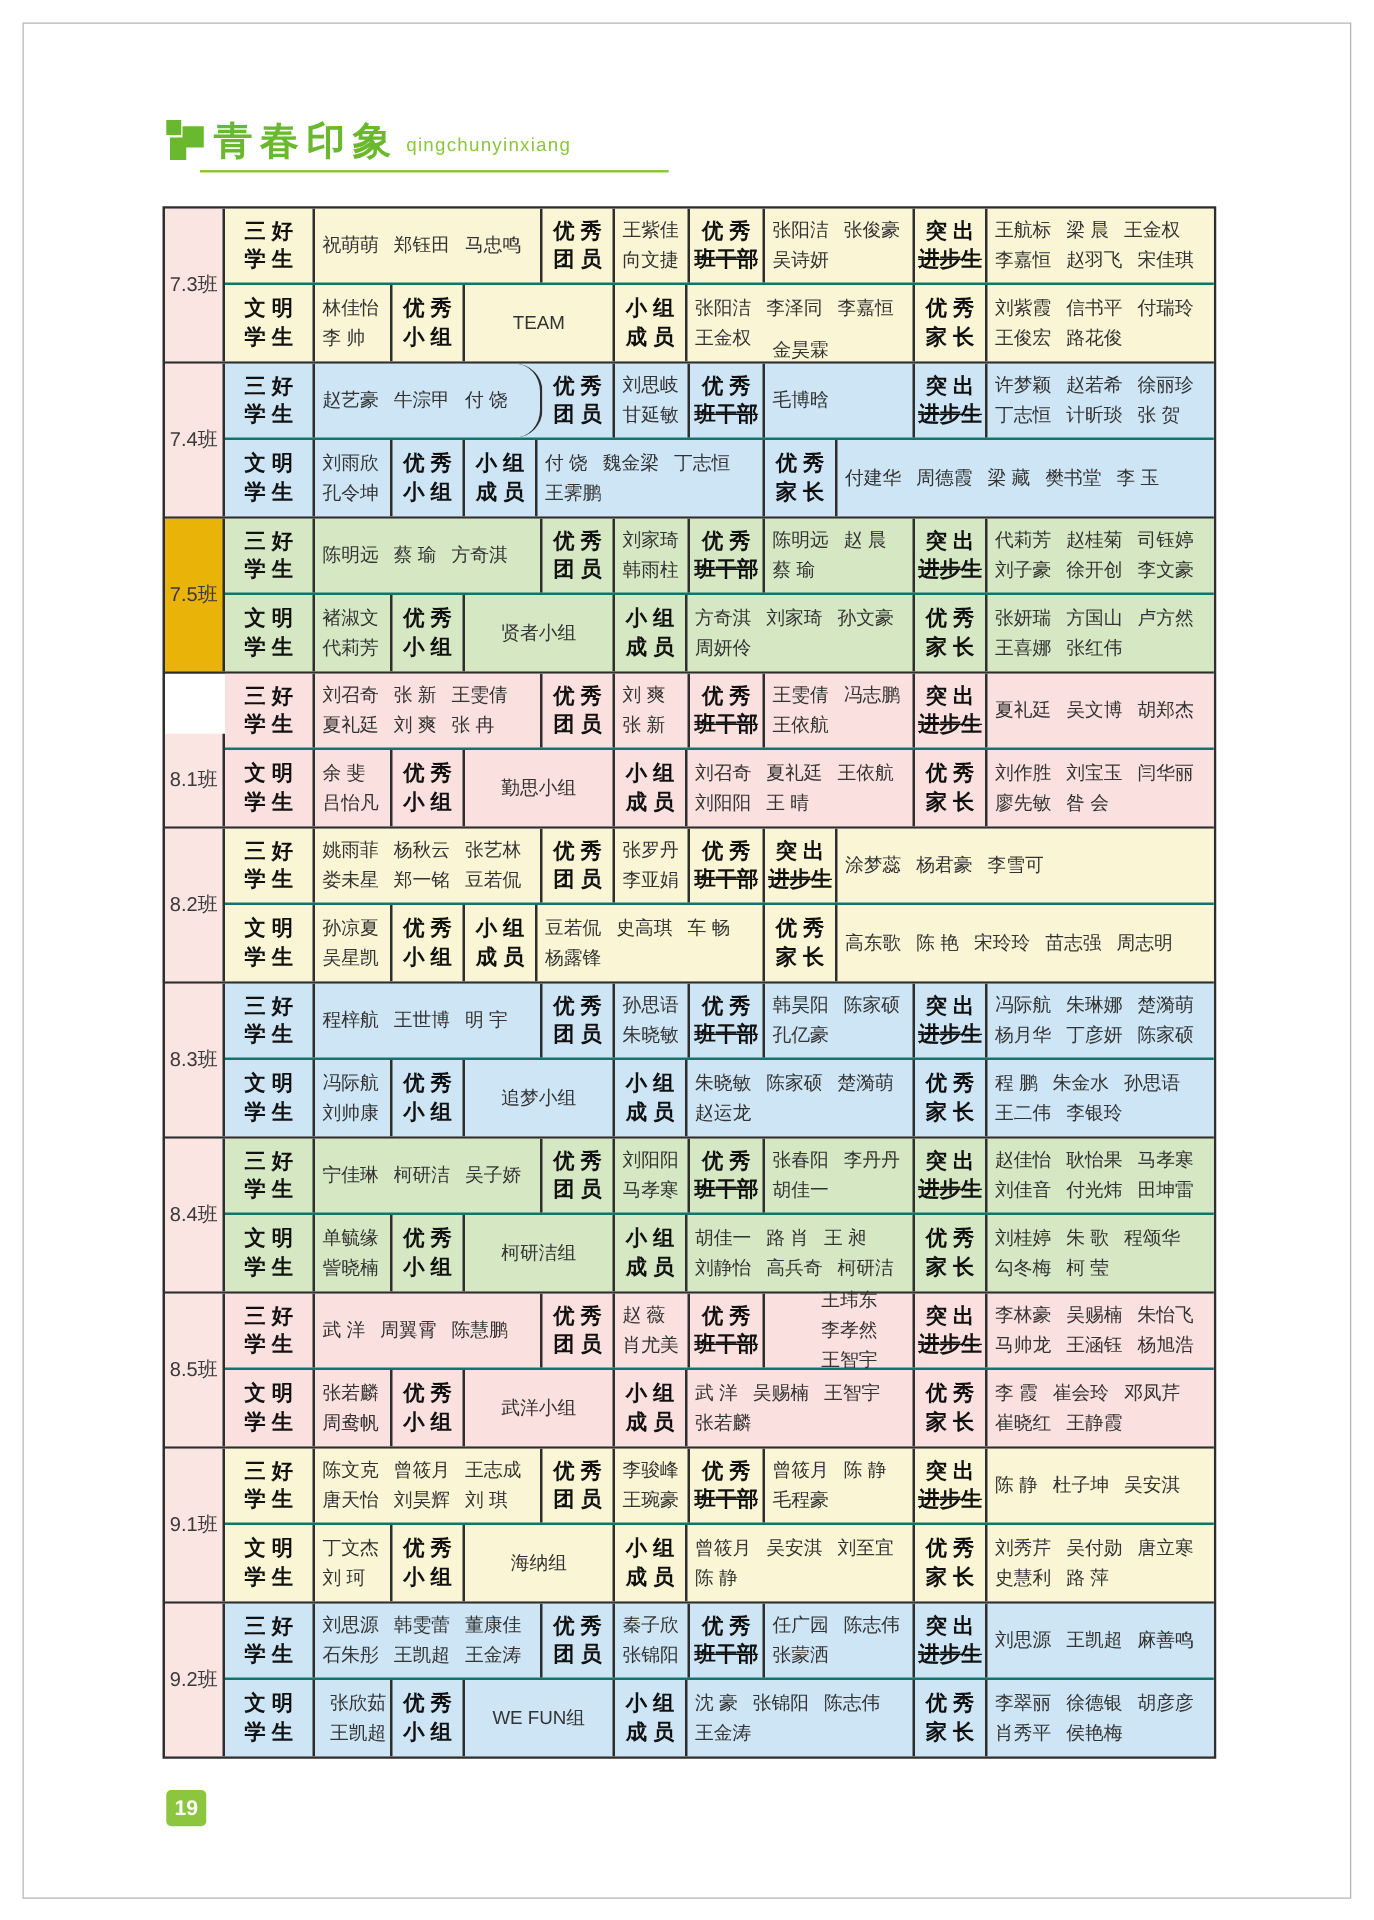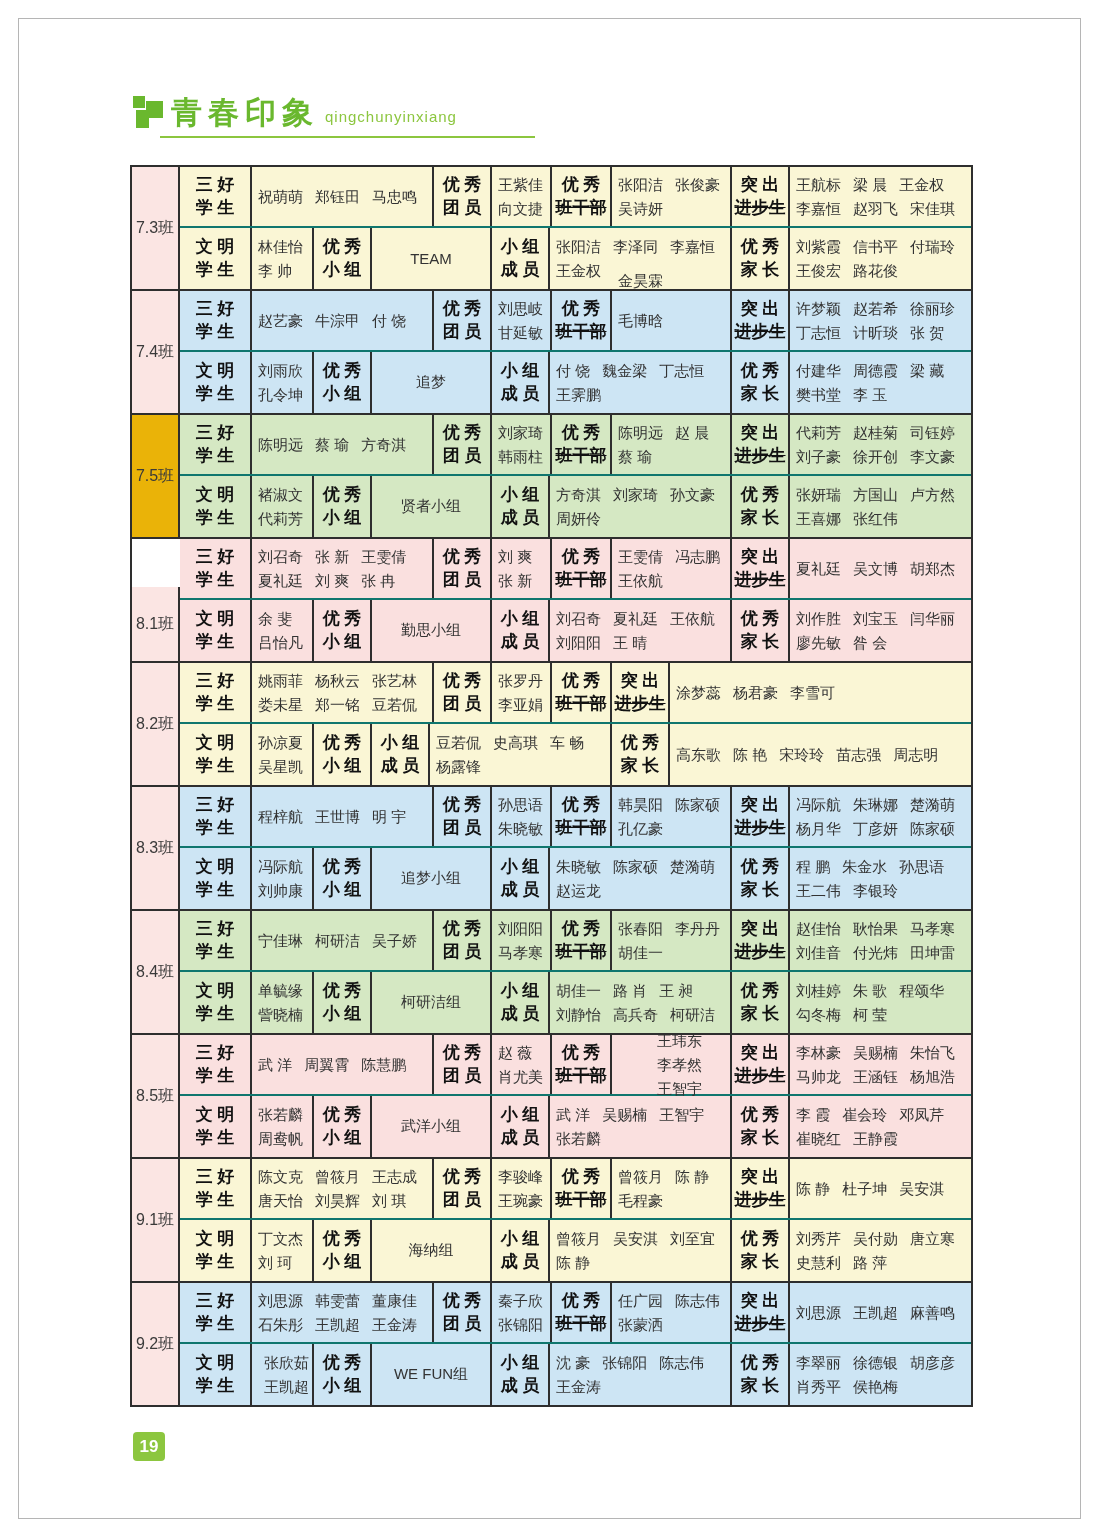--- a/index.html
+++ b/index.html
@@ -136,21 +136,21 @@
       </div>
     </div>
     <div class="class-block">
       <div class="class-cell" style="background: rgb(251, 229, 227);">7.4班</div>
       <div class="rows">
         <div class="t-row first" style="background: rgb(205, 229, 244);">
           <div class="cell label-cell" style="width: 72px; min-width: 72px;">
             <div>三 好</div>
             <div>学 生</div>
           </div>
-          <div class="cell names-cell" style="width: 182px; min-width: 182px;">
+          <div class="cell names-cell" style="width: 182px; min-width: 182px; border-radius: 22px;">
             <span class="name-item">赵艺豪</span>
             <span class="name-item">牛淙甲</span>
             <span class="name-item">付 饶</span>
           </div>
           <div class="cell label-cell" style="width: 58px; min-width: 58px;">
             <div>优 秀</div>
             <div>团 员</div>
           </div>
           <div class="cell names-cell" style="width: 60px; min-width: 60px;">
             <span class="name-item">刘思岐</span>
@@ -184,21 +184,20 @@
             <div>学 生</div>
           </div>
           <div class="cell names-cell" style="width: 62px; min-width: 62px;">
             <span class="name-item">刘雨欣</span>
             <span class="name-item">孔令坤</span>
           </div>
           <div class="cell label-cell" style="width: 58px; min-width: 58px;">
             <div>优 秀</div>
             <div>小 组</div>
           </div>
-          <div class="cell group-cell" style="width: 120px; min-width: 120px;">追梦</div>
           <div class="cell label-cell" style="width: 58px; min-width: 58px;">
             <div>小 组</div>
             <div>成 员</div>
           </div>
           <div class="cell names-cell" style="width: 182px; min-width: 182px;">
             <span class="name-item">付 饶</span>
             <span class="name-item">魏金梁</span>
             <span class="name-item">丁志恒</span>
             <span class="name-item">王霁鹏</span>
           </div>

